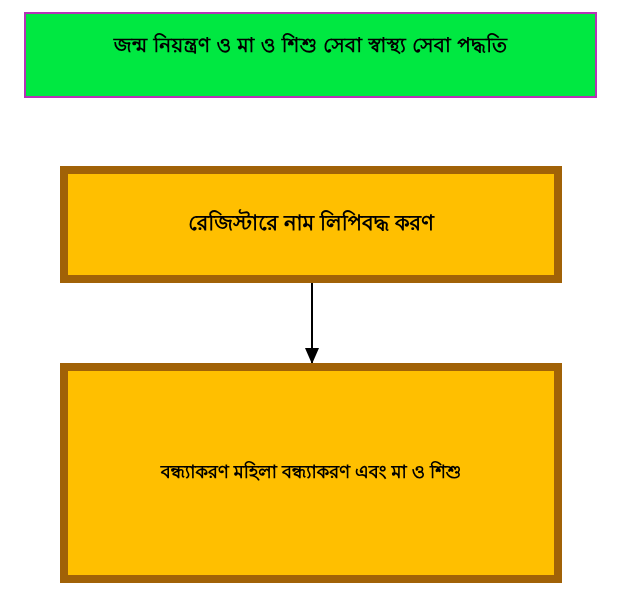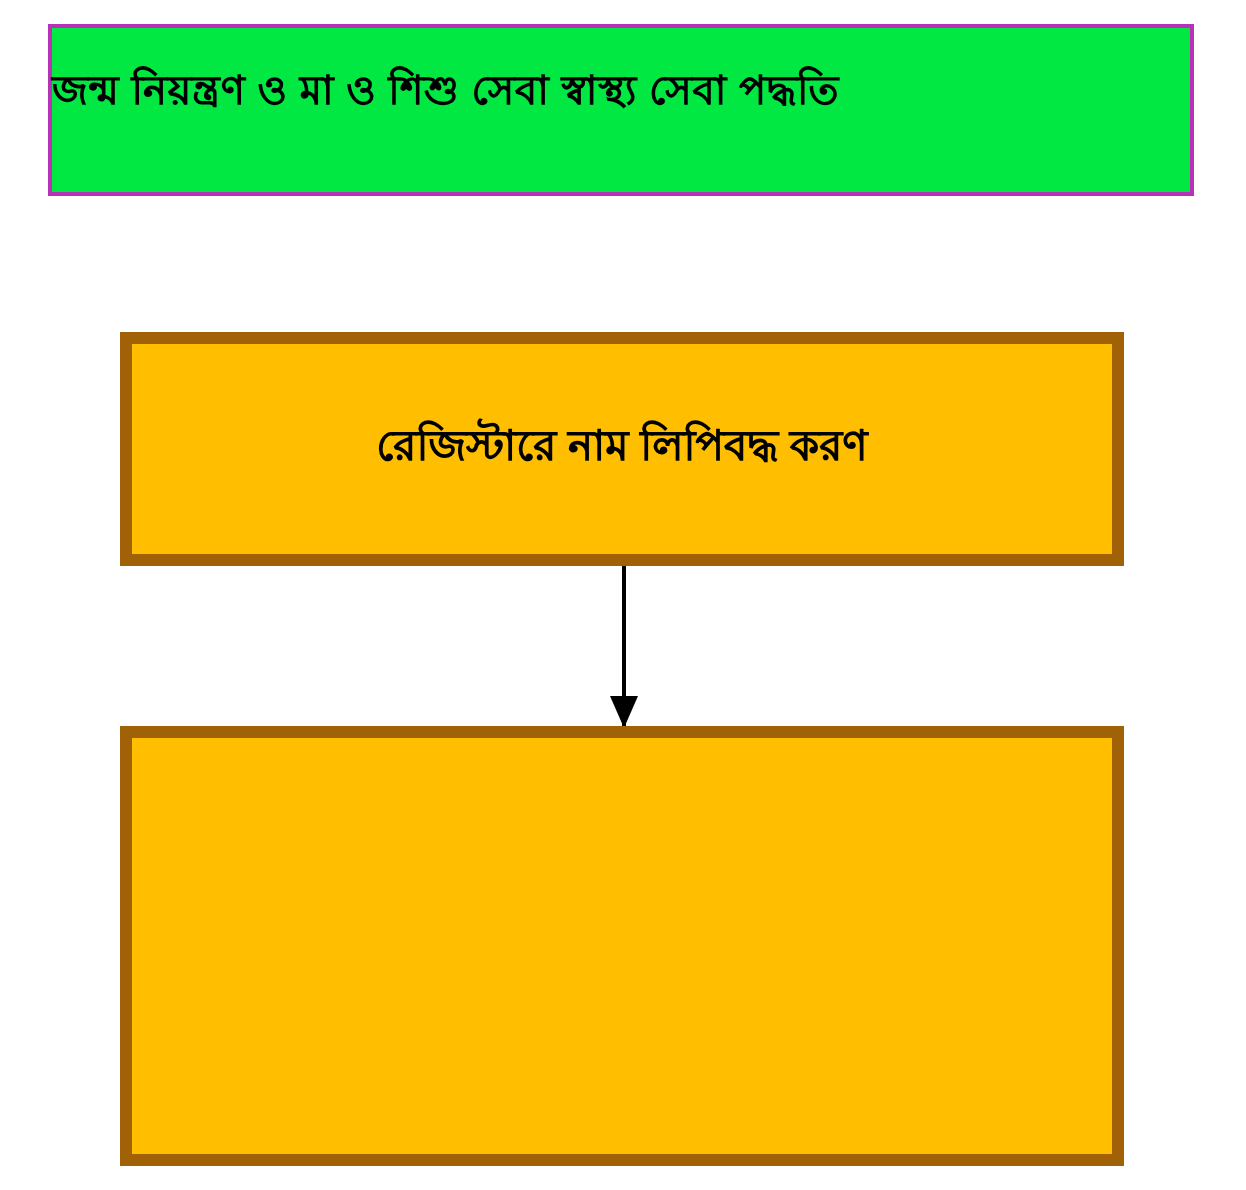--- a/index.html
+++ b/index.html
@@ -20,36 +20,36 @@
     position: absolute;
     left: 24px;
     top: 12px;
     width: 573px;
     height: 86px;
     background: #00e841;
     border: 2px solid #b832b8;
     box-sizing: border-box;
     display: flex;
     align-items: flex-start;
-    justify-content: flex-start;
+    justify-content: center;
   }
   .title-text {
     margin-top: 16px;
     font-size: 20px;
     font-weight: bold;
     color: #000000;
     letter-spacing: 0.4px;
     white-space: nowrap;
   }
 
   
   .flow-box {
     position: absolute;
     background: #ffbf00;
-    border: 6px solid #a16207;
+    border: 8px solid #a16207;
     box-sizing: border-box;
   }
 
   #box-register {
     left: 60px;
     top: 166px;
     width: 502px;
     height: 117px;
     display: flex;
     align-items: center;
@@ -110,13 +110,14 @@
 </div>
 
 <div class="flow-box" id="box-register">
   <div class="box-text">রেজিস্টারে নাম লিপিবদ্ধ করণ</div>
 </div>
 
 <div class="connector"></div>
 <div class="arrow-head"></div>
 
 <div class="flow-box" id="box-services">
+  <div class="service-line">বন্ধ্যাকরণ  মহিলা  বন্ধ্যাকরণ  এবং  মা  ও  শিশু</div>
 </div>
 
 </body></html>

